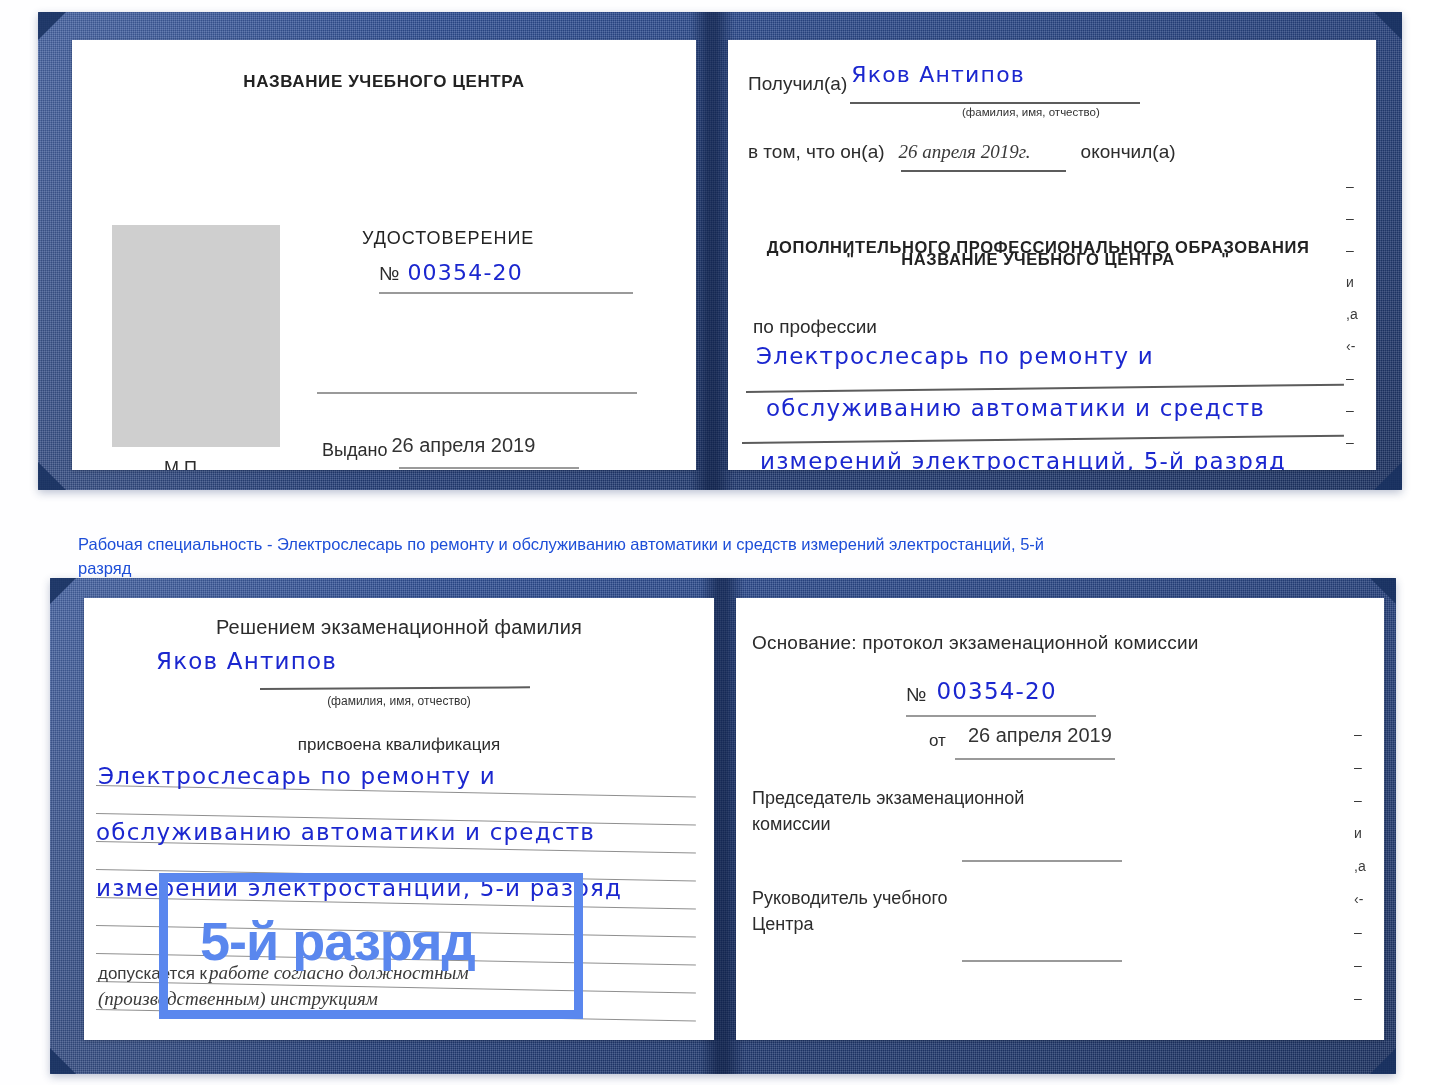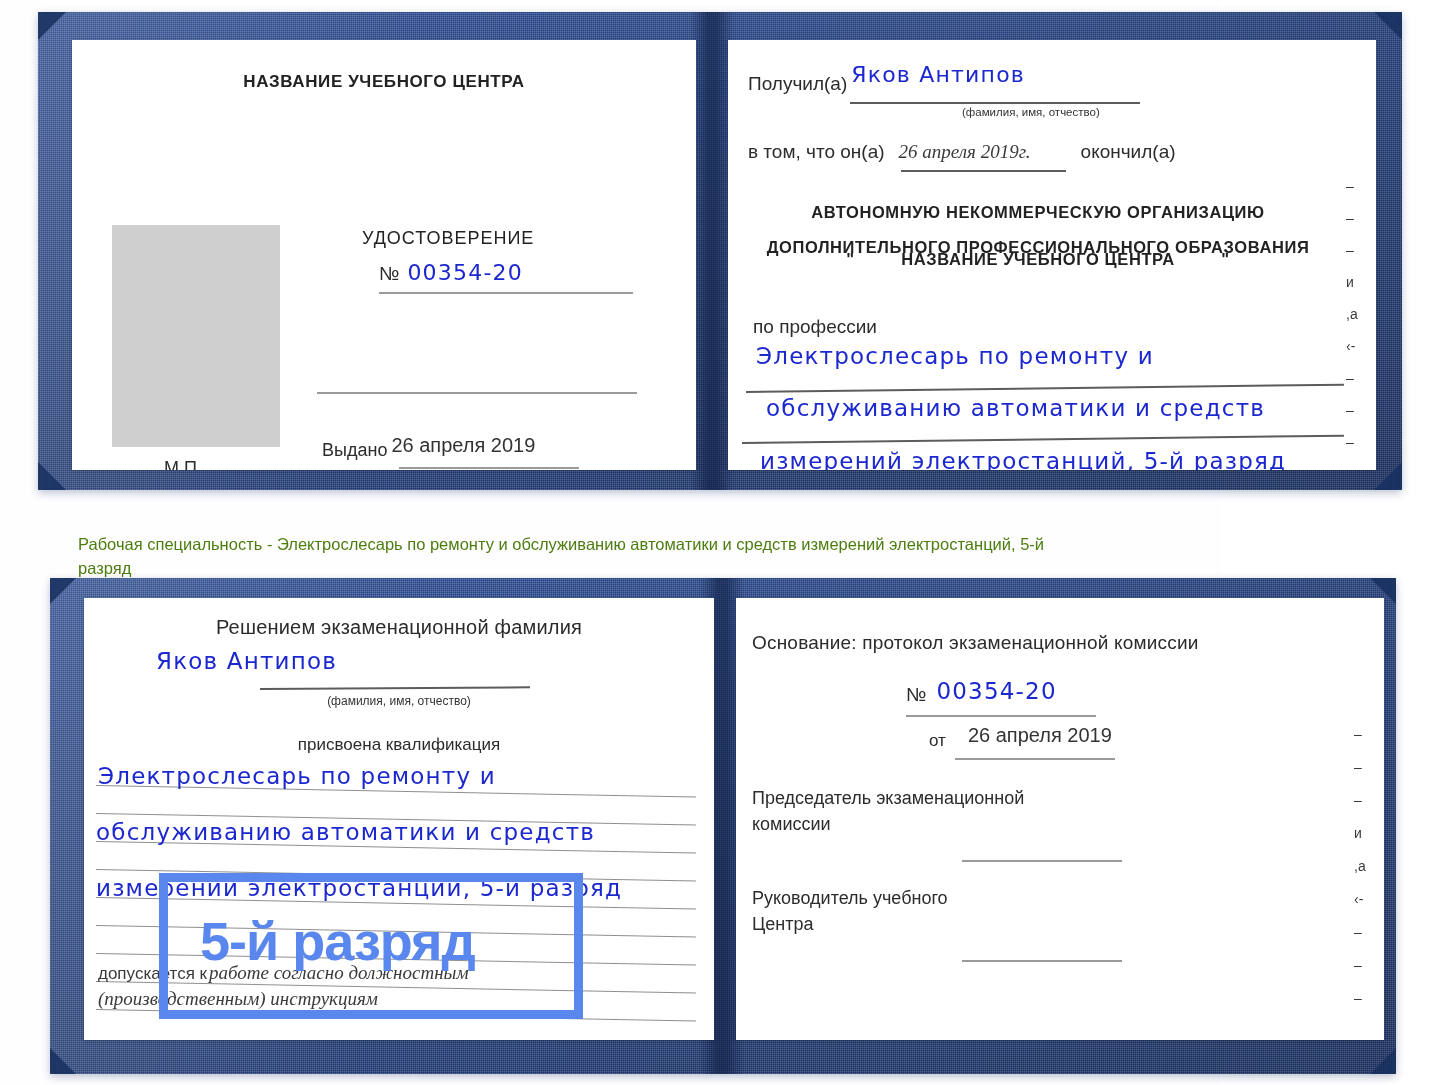--- a/index.html
+++ b/index.html
@@ -75,21 +75,21 @@
     font-weight:700;
     font-size:54px;
     color:#5a87ee;
     letter-spacing:-1px;
     white-space:nowrap;
   }
 
   .caption {
     position:absolute;
     font-size:16.5px;
-    color:#4d7c0f;
+    color:#1d4ed8;
     line-height:1.45;
     width:1010px;
   }
 </style>
 </head>
 <body>
 
 <div id="root">
 
   <div>
@@ -143,21 +143,20 @@
         <div class="ruleDark" style="left:122px; top:62px; width:290px;"></div>
         <div class="small" style="position:absolute; left:234px; top:66px;">(фамилия, имя, отчество)</div>
 
         <div style="position:absolute; left:20px; top:101px; display:flex; align-items:flex-end; gap:14px;">
           <span class="lblLg">в том, что он(а)</span>
           <span class="ital" style="font-size:19px;">26 апреля 2019г.</span>
           <span class="lblLg" style="margin-left:36px;">окончил(а)</span>
         </div>
         <div class="ruleDark" style="left:173px; top:130px; width:165px;"></div>
 
-        <div class="capBold" style="position:absolute; left:0; top:163px; width:620px; text-align:center; font-size:16.5px;">АВТОНОМНУЮ НЕКОММЕРЧЕСКУЮ ОРГАНИЗАЦИЮ</div>
         <div class="capBold" style="position:absolute; left:0; top:198px; width:620px; text-align:center; font-size:16.5px;">ДОПОЛНИТЕЛЬНОГО ПРОФЕССИОНАЛЬНОГО ОБРАЗОВАНИЯ</div>
         <div style="position:absolute; left:0; top:210px; width:620px; text-align:center;">
           <span class="capBold" style="font-size:16.5px;">"</span>
           <span class="capBold" style="font-size:16.5px; margin:0 42px;">НАЗВАНИЕ УЧЕБНОГО ЦЕНТРА</span>
           <span class="capBold" style="font-size:16.5px;">"</span>
         </div>
 
         <div class="lblLg" style="position:absolute; left:25px; top:276px;">по профессии</div>
 
         <div class="hand" style="position:absolute; left:28px; top:303px; font-size:23px;">Электрослесарь по ремонту и</div>

